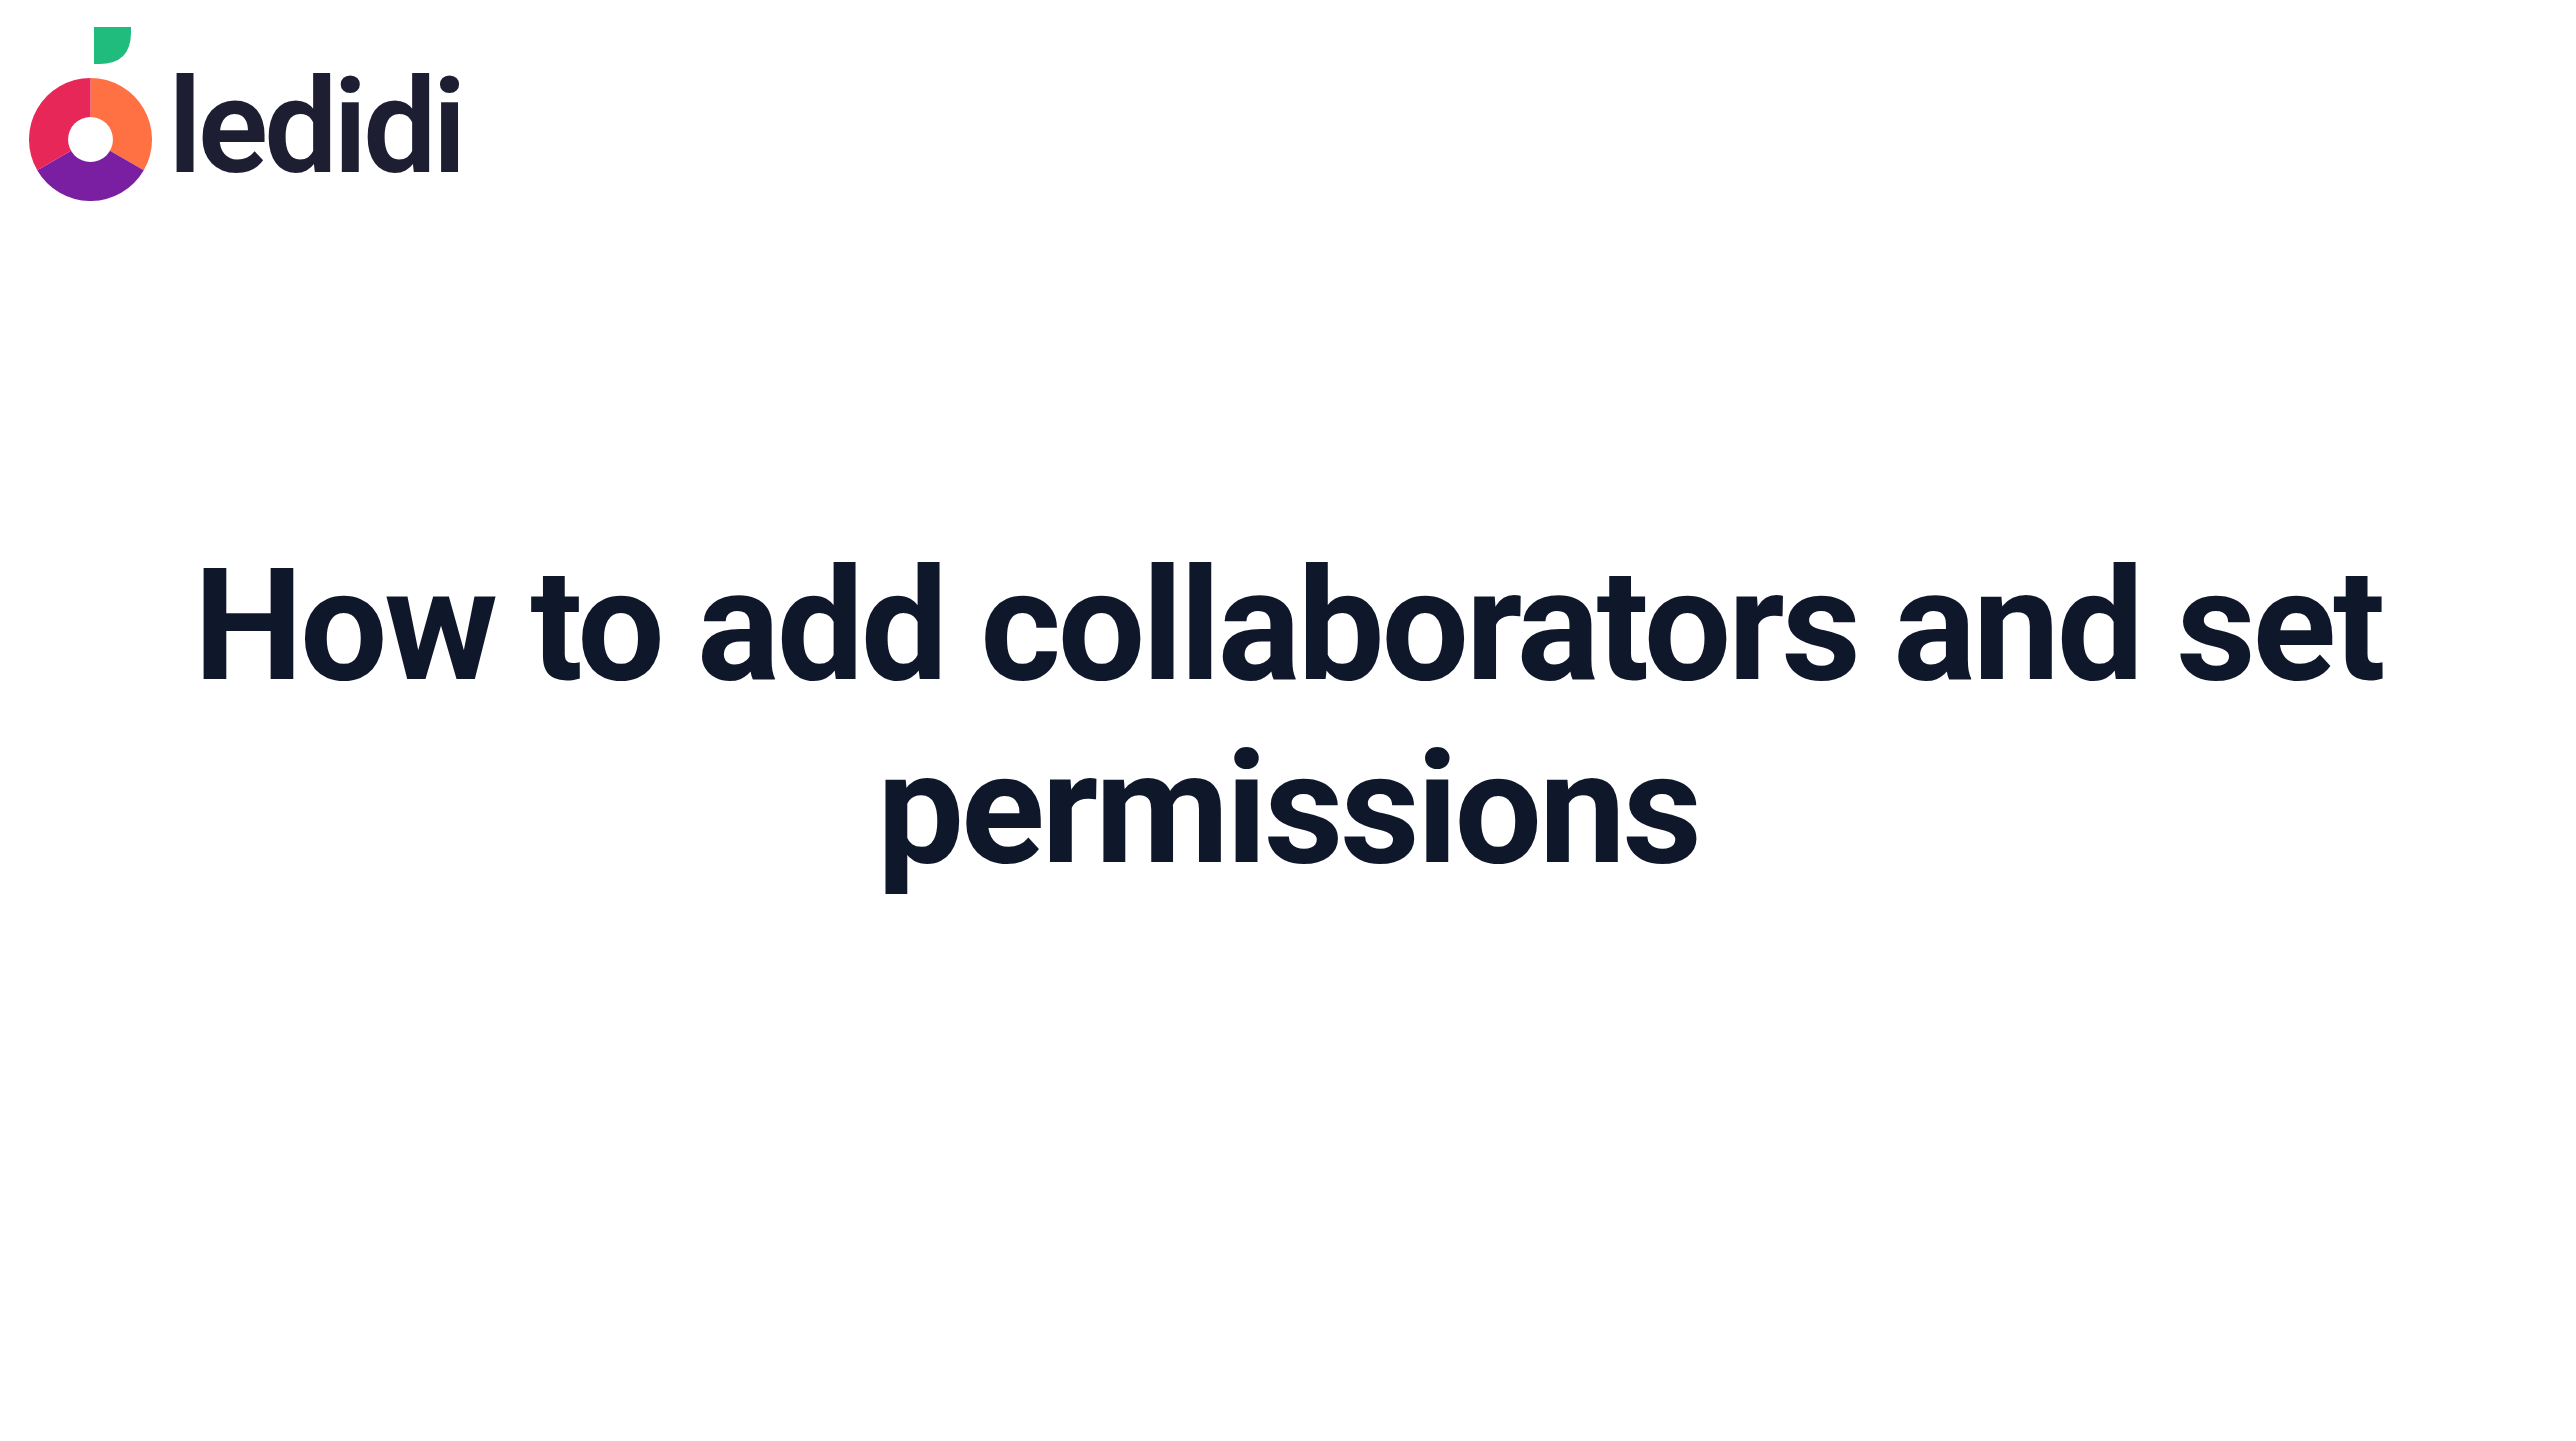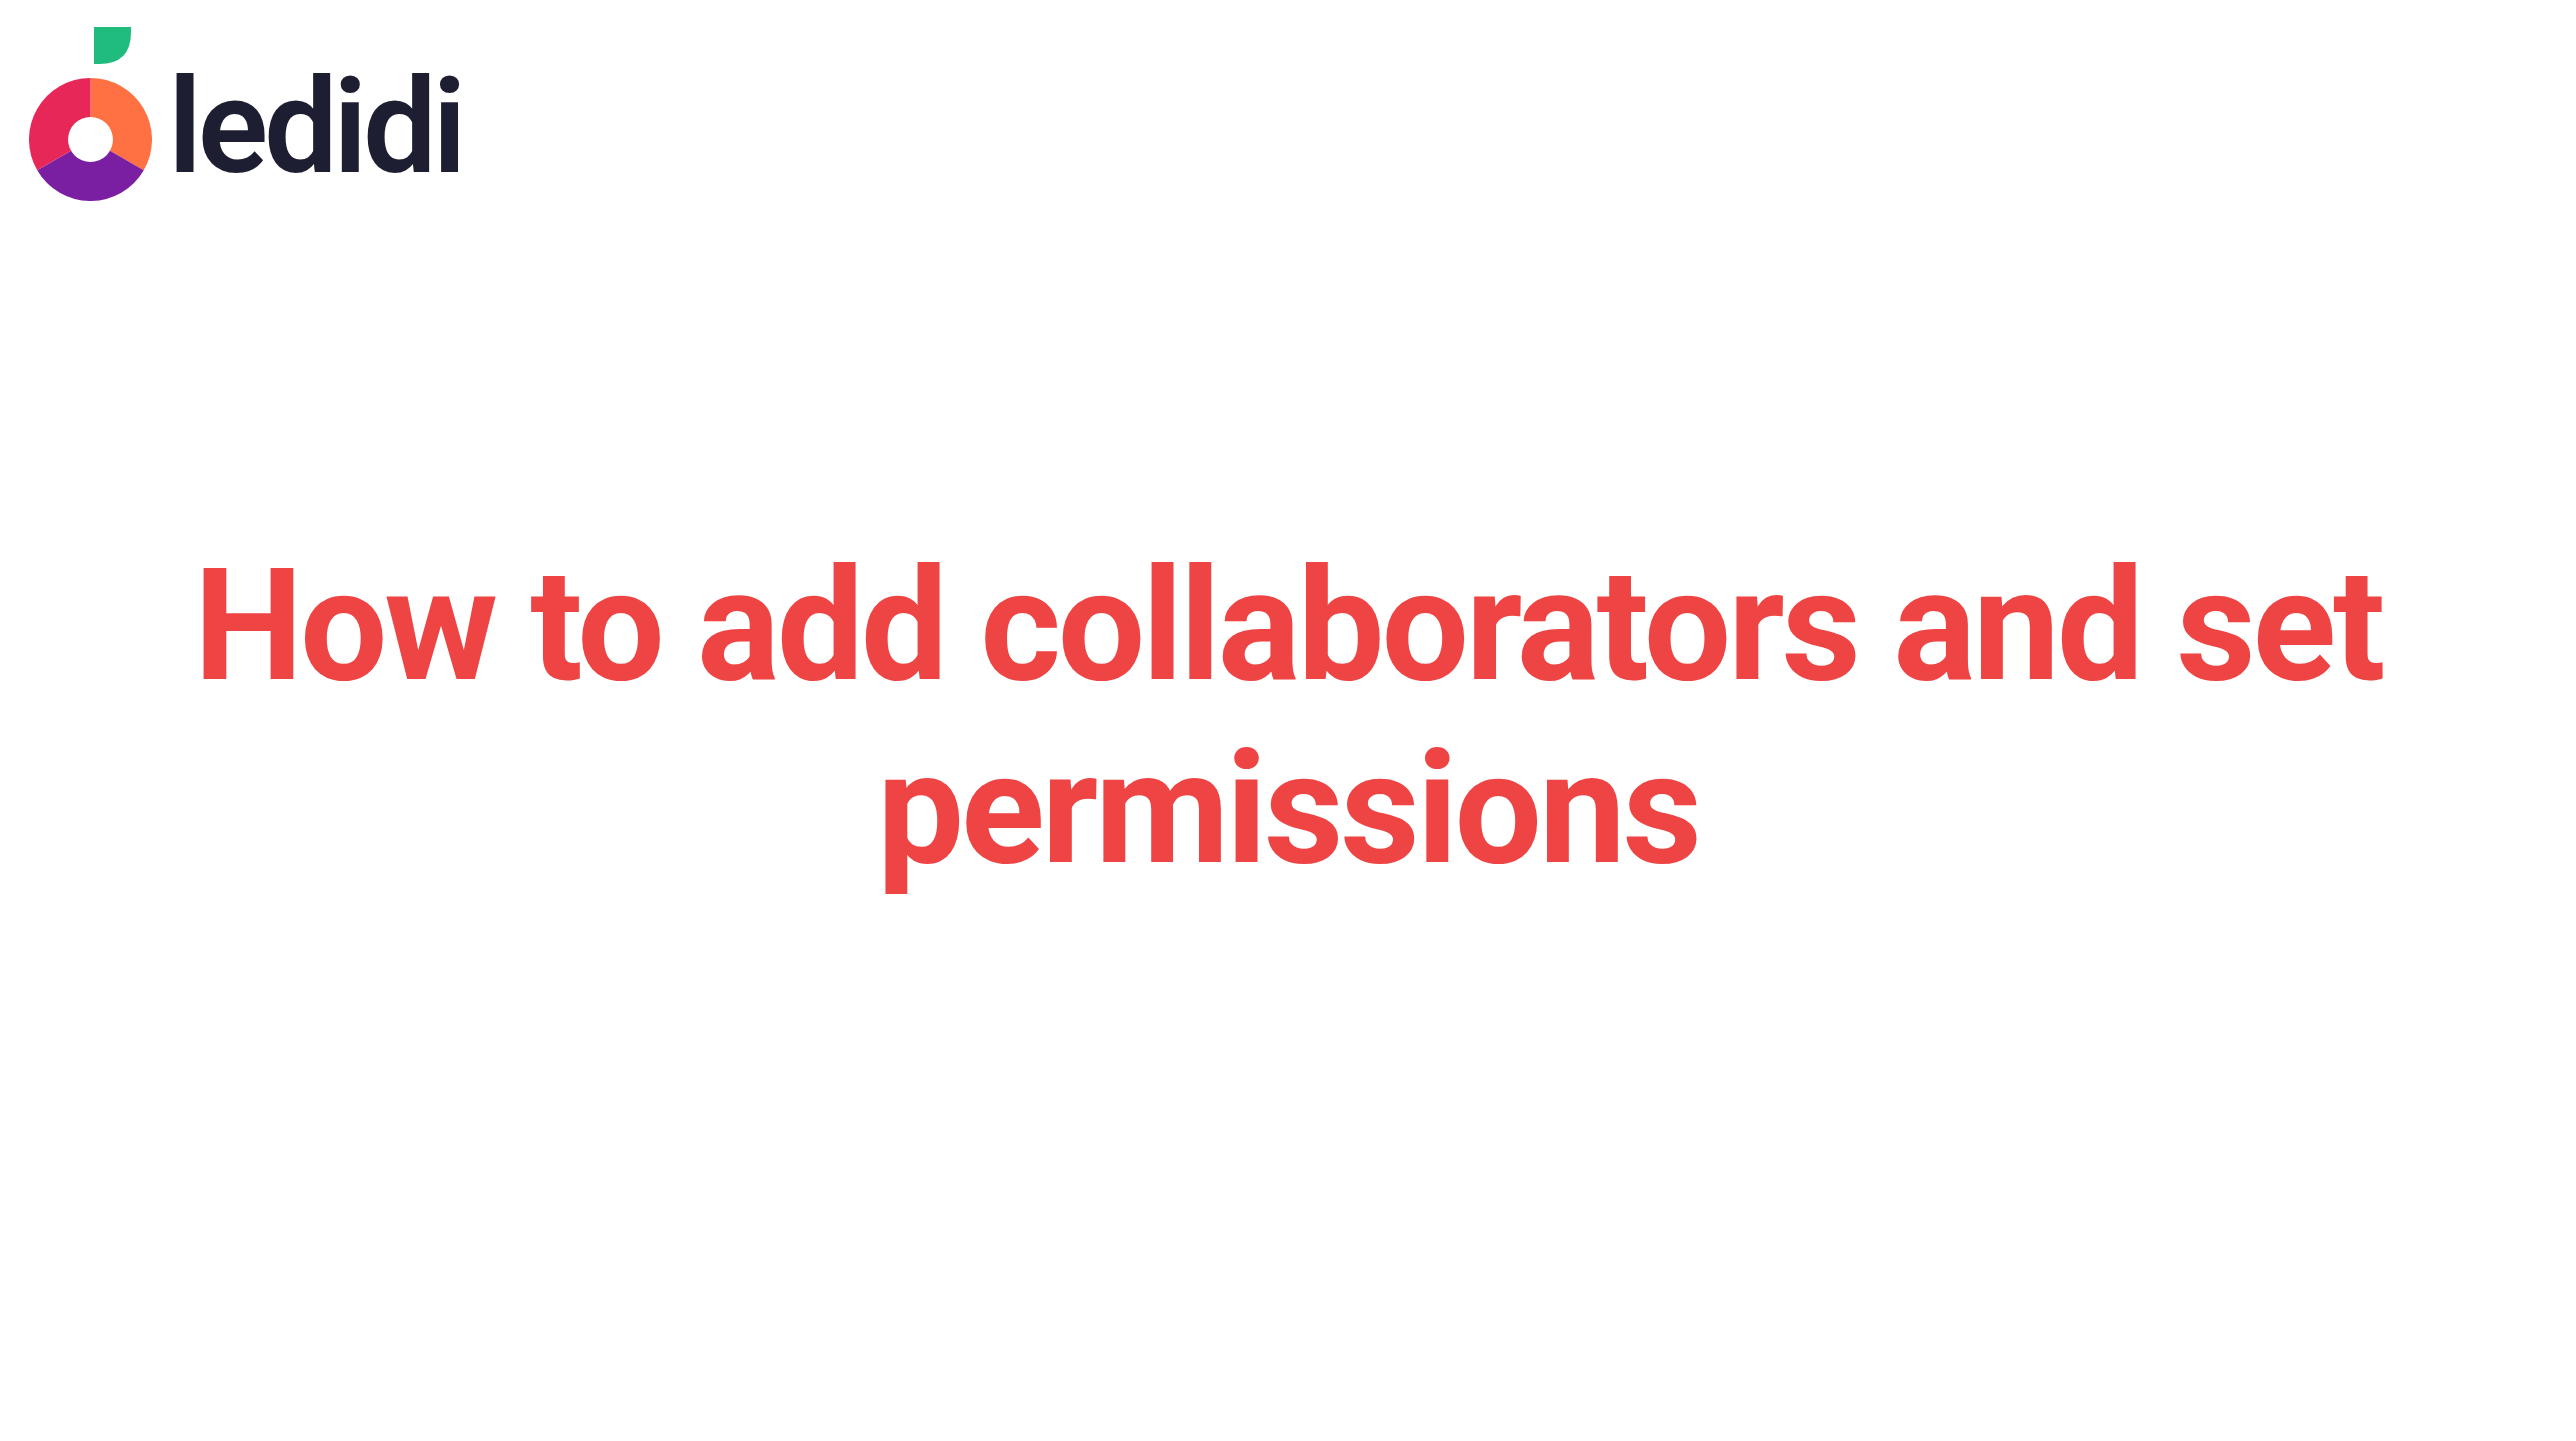--- a/index.html
+++ b/index.html
@@ -53,21 +53,21 @@
       position: absolute;
       top: 535px;
       left: 0;
       width: 100%;
       text-align: center;
       padding: 0 161px;
     }
     .title {
       font-size: 155px;
       font-weight: 700;
-      color: #ef4444;
+      color: #0f172a;
       line-height: 1.18;
       letter-spacing: -3.2px;
       text-align: center;
     }
   </style>
 </head>
 <body>
 
 <div class="logo-container">
   <div class="logo-mark">

